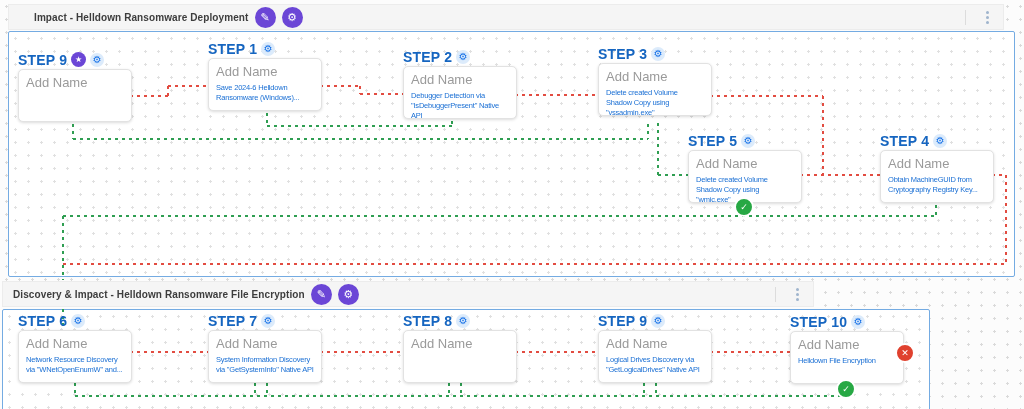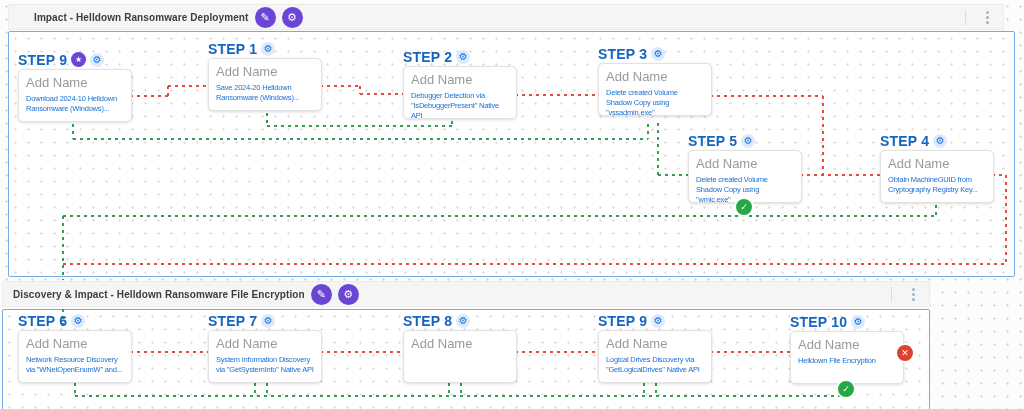--- a/index.html
+++ b/index.html
@@ -76,21 +76,21 @@
   <span class="spacer"></span>
   <span class="vdiv"></span>
   <span class="kebab">
       <i></i>
       <i></i>
       <i></i>
     </span>
 </div>
 <div class="container" style="left:8px;top:31px;width:1007px;height:246px;"></div>
 
-<div class="panel-header" style="left:2px;top:281px;width:928px;">
+<div class="panel-header" style="left:2px;top:281px;width:812px;">
   <span class="panel-title">Discovery &amp; Impact - Helldown Ransomware File Encryption</span>
   <span class="hbtn">
       <span>✎</span>
     </span>
   <span class="hbtn">
       <span>⚙</span>
     </span>
   <span class="spacer"></span>
   <span class="vdiv"></span>
   <span class="kebab">
@@ -147,34 +147,33 @@
     <span class="step-label">STEP 9</span>
     <span class="star-badge">
         <span>★</span>
       </span>
     <span class="gear-chip">
         <span>⚙</span>
       </span>
   </div>
   <div class="card">
     <div class="add-name">Add Name</div>
-    <div class="desc">Download 2024-10 Helldown Ransomware (Windows)...</div>
   </div>
 </div>
 
 <div class="step" style="left:208px;top:41px;">
   <div class="step-label-row">
     <span class="step-label">STEP 1</span>
     <span class="gear-chip">
         <span>⚙</span>
       </span>
   </div>
   <div class="card">
     <div class="add-name">Add Name</div>
-    <div class="desc">Save 2024-20 Helldown Ransomware (Windows)...</div>
+    <div class="desc">Save 2024-6 Helldown Ransomware (Windows)...</div>
   </div>
 </div>
 
 <div class="step" style="left:403px;top:49px;">
   <div class="step-label-row">
     <span class="step-label">STEP 2</span>
     <span class="gear-chip">
         <span>⚙</span>
       </span>
   </div>

